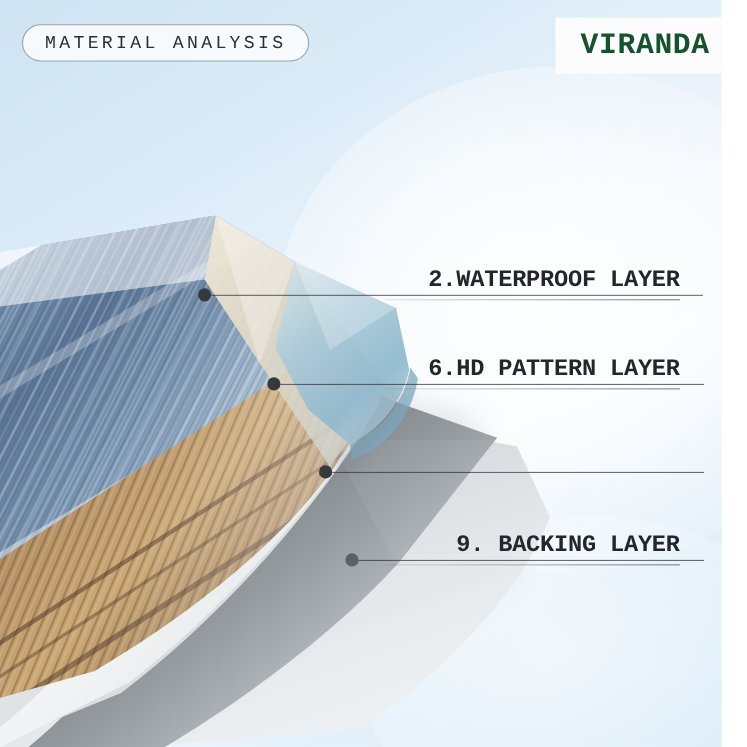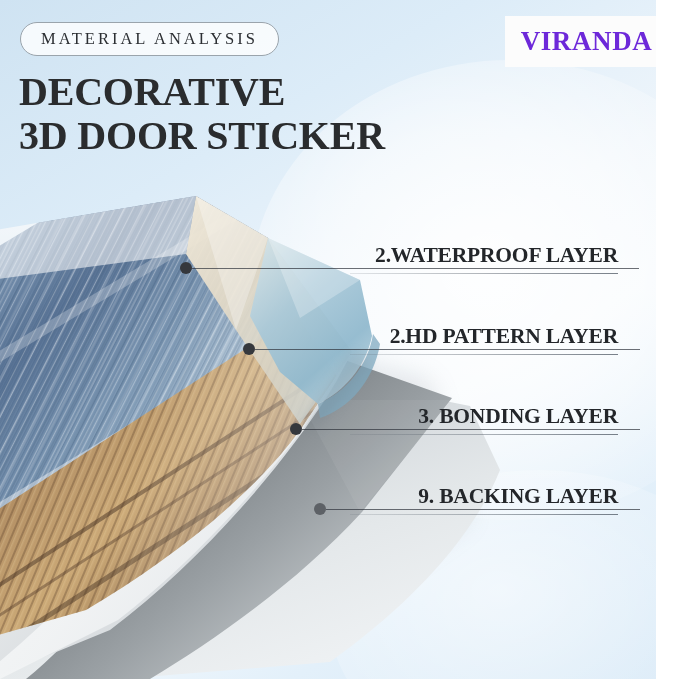--- a/index.html
+++ b/index.html
@@ -6,21 +6,21 @@
   html, body {
     margin: 0;
     padding: 0;
     background: #ffffff;
   }
   #poster {
     position: relative;
     width: 656px;
     height: 679px;
     overflow: hidden;
-    font-family: Liberation Serif, serif;
+    font-family: Liberation Mono, monospace;
     background: linear-gradient(150deg, #cfe3f2 0%, #dcecf8 26%, #eef5fb 48%, #f4f9fd 62%, #e3f0fa 80%, #d7e9f7 100%);
   }
   
   .bg-glow {
     position: absolute;
     left: 250px;
     top: 60px;
     width: 520px;
     height: 460px;
     border-radius: 50%;
@@ -80,21 +80,21 @@
     width: 163px;
     height: 51px;
     background: #fcfcfc;
     display: flex;
     align-items: center;
     justify-content: center;
   }
   .logo-box span {
     font-size: 27px;
     font-weight: 700;
-    color: #6d28d9;
+    color: #14532d;
     letter-spacing: 0.6px;
   }
 
   
   .callout {
     position: absolute;
     right: 38px;
     text-align: right;
   }
   .callout .ctext {
@@ -313,49 +313,41 @@
       <path d="M 300,424 L 352,352 L 372,360 L 318,430 Z" fill="#6d7a85" opacity="0.18" filter="url(#fSoft)"></path>
 
       <path d="M -40,236 L 196,196 L 186,254 L -40,284 Z" fill="#ffffff" opacity="0.55"></path>
     </svg>
   </div>
 
   <div class="pill">
     <span>MATERIAL ANALYSIS</span>
   </div>
 
-  <div class="title">
-    <div>DECORATIVE</div>
-    <div>3D DOOR STICKER</div>
-  </div>
 
   <div class="logo-box">
     <span>VIRANDA</span>
   </div>
 
   <div class="leader" style="left:192px; top:268px; width:447px;"></div>
   <div class="leader" style="left:255px; top:349px; width:385px;"></div>
   <div class="leader" style="left:302px; top:429px; width:338px;"></div>
   <div class="leader" style="left:326px; top:509px; width:314px;"></div>
 
   <div class="dot" style="left:180px; top:262px;"></div>
   <div class="dot" style="left:243px; top:343px;"></div>
   <div class="dot" style="left:290px; top:423px;"></div>
   <div class="dot soft" style="left:314px; top:503px;"></div>
 
   <div class="callout" style="top:243px; width:268px;">
     <span class="ctext">2.WATERPROOF LAYER</span>
     <span class="cline"></span>
   </div>
   <div class="callout" style="top:324px; width:268px;">
-    <span class="ctext">2.HD PATTERN LAYER</span>
-    <span class="cline"></span>
-  </div>
-  <div class="callout" style="top:404px; width:268px;">
-    <span class="ctext">3. BONDING LAYER</span>
+    <span class="ctext">6.HD PATTERN LAYER</span>
     <span class="cline"></span>
   </div>
   <div class="callout" style="top:484px; width:268px;">
     <span class="ctext">9. BACKING LAYER</span>
     <span class="cline"></span>
   </div>
 
 </div>
 
 </body></html>

